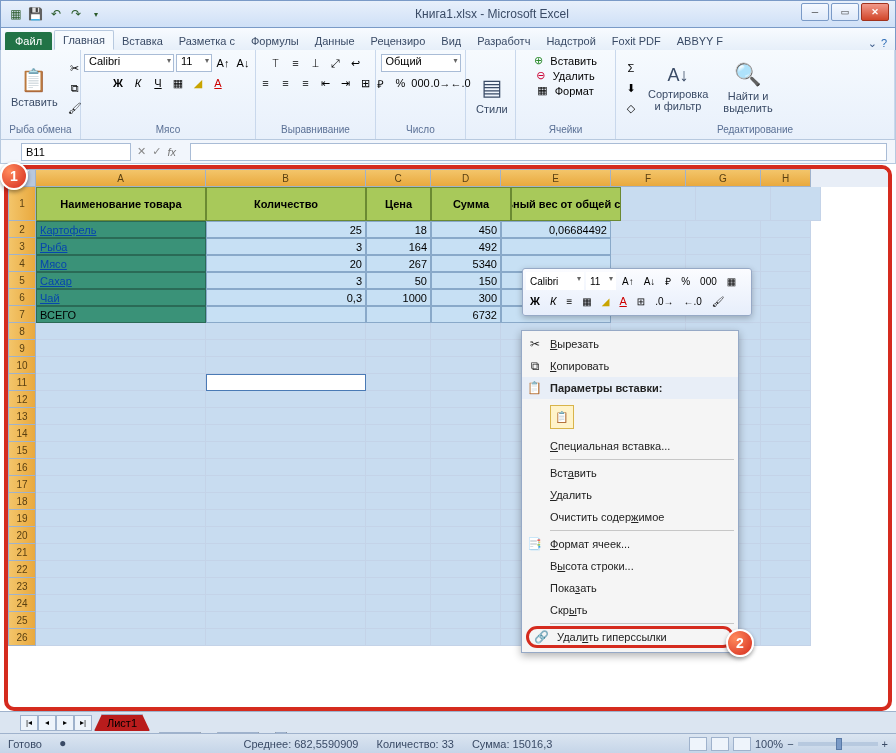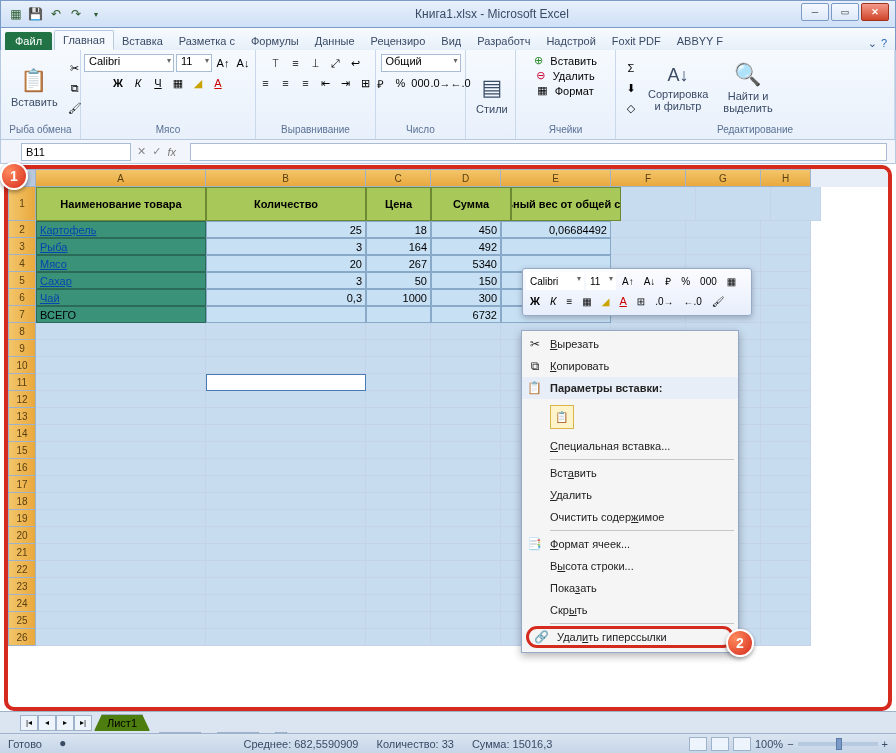--- a/index.html
+++ b/index.html
@@ -55,21 +55,21 @@
 .ctxitem{height:22px;display:flex;align-items:center;padding:0 8px 0 28px;position:relative;font-size:11px;color:#222;}
 .ctxitem .cicon{position:absolute;left:4px;width:18px;height:18px;display:flex;align-items:center;justify-content:center;font-size:12px;}
 .ctxsep{height:1px;background:#c7c7c7;margin:2px 4px 2px 28px;}
 .ctxhl{border:3px solid #d52b1e;border-radius:14px;margin:2px 4px;}
 .ctxbold{background:#e8eef7;font-weight:bold;}
 .pastebox{height:36px;padding-left:28px;display:flex;align-items:center;}
 .pasteic{width:24px;height:24px;background:#fff3c9;border:1px solid #d8b44a;display:flex;align-items:center;justify-content:center;}
 .sheettabs{position:absolute;bottom:20px;left:0;right:0;height:22px;background:#dbe5f1;border-top:1px solid #9fb2cc;display:flex;align-items:center;padding-left:20px;}
 .navset{display:flex;gap:0;}
 .navbtn{width:18px;height:16px;border:1px solid #9fb2cc;background:#eef4fb;display:flex;align-items:center;justify-content:center;font-size:8px;}
-.stab{padding:2px 12px;background:#4d7c0f;border:1px solid #9fb2cc;border-bottom:none;margin-left:2px;font-size:11px;clip-path:polygon(8px 0,calc(100% - 8px) 0,100% 100%,0 100%);}
+.stab{padding:2px 12px;background:#b91c1c;border:1px solid #9fb2cc;border-bottom:none;margin-left:2px;font-size:11px;clip-path:polygon(8px 0,calc(100% - 8px) 0,100% 100%,0 100%);}
 .stab.inact{background:#000000;color:#777;margin-top:36px;}
 .statusbar{position:absolute;bottom:0;left:0;right:0;height:20px;background:linear-gradient(#dbe5f1,#c5d5e8);border-top:1px solid #9fb2cc;display:flex;align-items:center;padding:0 8px;font-size:10px;color:#3a4b66;}
 .statusbar .sp{margin-right:18px;}
 .zoom{margin-left:auto;display:flex;align-items:center;gap:4px;}
 .viewbtn{width:18px;height:14px;border:1px solid #9fb2cc;background:#eef4fb;}
 .slider{width:80px;height:4px;background:#b7c9df;position:relative;}
 .slider .thumb{position:absolute;left:38px;top:-4px;width:6px;height:12px;background:#7a9ac7;border:1px solid #5a7aa7;}
 u.mn{text-decoration:underline;}
 </style>
 </head>

